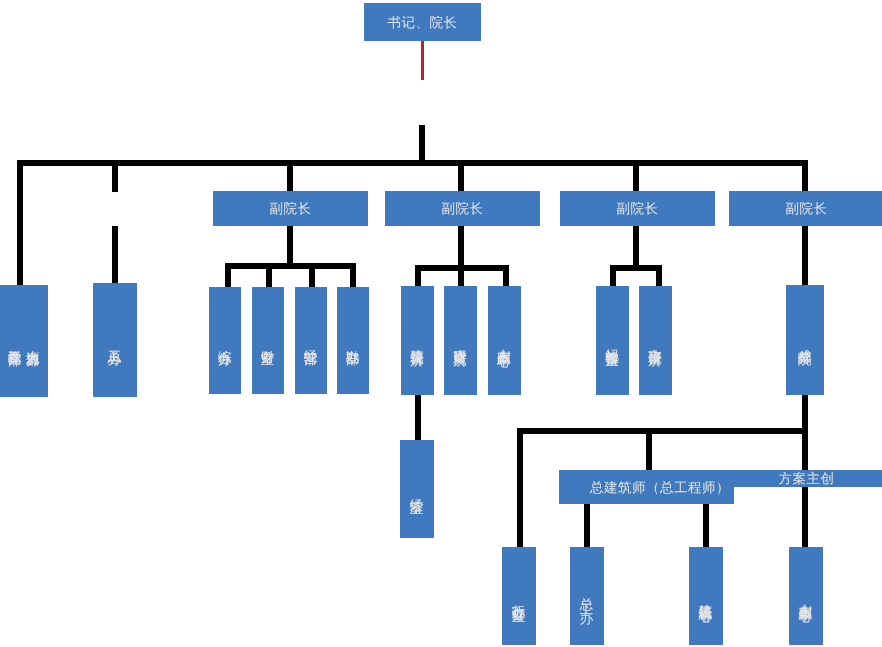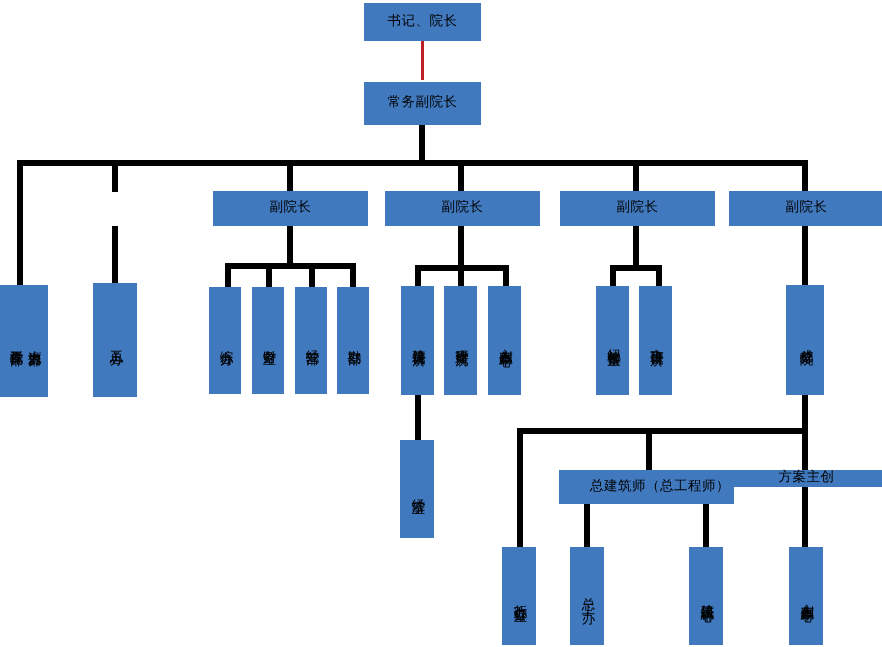--- a/index.html
+++ b/index.html
@@ -13,27 +13,26 @@
   #chart {
     position: relative;
     width: 882px;
     height: 647px;
     background: #ffffff;
     overflow: hidden;
   }
   .node {
     position: absolute;
     background: #4179be;
-    color: #000000;
+    color: #e5e5e5;
     display: flex;
     align-items: center;
     justify-content: center;
     box-sizing: border-box;
     z-index: 3;
-    font-family: Liberation Mono, monospace;
   }
   .node-h {
     font-size: 13.5px;
     line-height: 1.2;
     letter-spacing: 0.5px;
     text-align: center;
     padding: 0 4px;
   }
   .node-v {
     writing-mode: vertical-rl;
@@ -110,21 +109,20 @@
   <div class="conn" style="left:517px; top:428px; width:6px; height:120px;"></div>
   <div class="conn" style="left:646px; top:428px; width:6px; height:43px;"></div>
 
   <div class="conn" style="left:584px; top:504px; width:6px; height:44px;"></div>
   <div class="conn" style="left:703px; top:504px; width:6px; height:44px;"></div>
 
   <div class="conn" style="left:802px; top:504px; width:6px; height:44px;"></div>
 
   <div class="node node-h" style="left:364px; top:3px; width:117px; height:38px;">书记、院长</div>
 
-  <div class="node node-h" style="left:364px; top:82px; width:117px; height:43px;">常务副院长</div>
 
   <div class="node node-h" style="left:213px; top:191px; width:155px; height:35px;">副院长</div>
   <div class="node node-h" style="left:385px; top:191px; width:155px; height:35px;">副院长</div>
   <div class="node node-h" style="left:560px; top:191px; width:155px; height:35px;">副院长</div>
   <div class="node node-h" style="left:729px; top:191px; width:155px; height:35px;">副院长</div>
 
   <div class="node node-v two-col" style="left:0px; top:285px; width:48px; height:112px;">人力资源部
 党群工作部</div>
 
   <div class="node node-v" style="left:93px; top:283px; width:44px; height:114px;">总工办</div>

